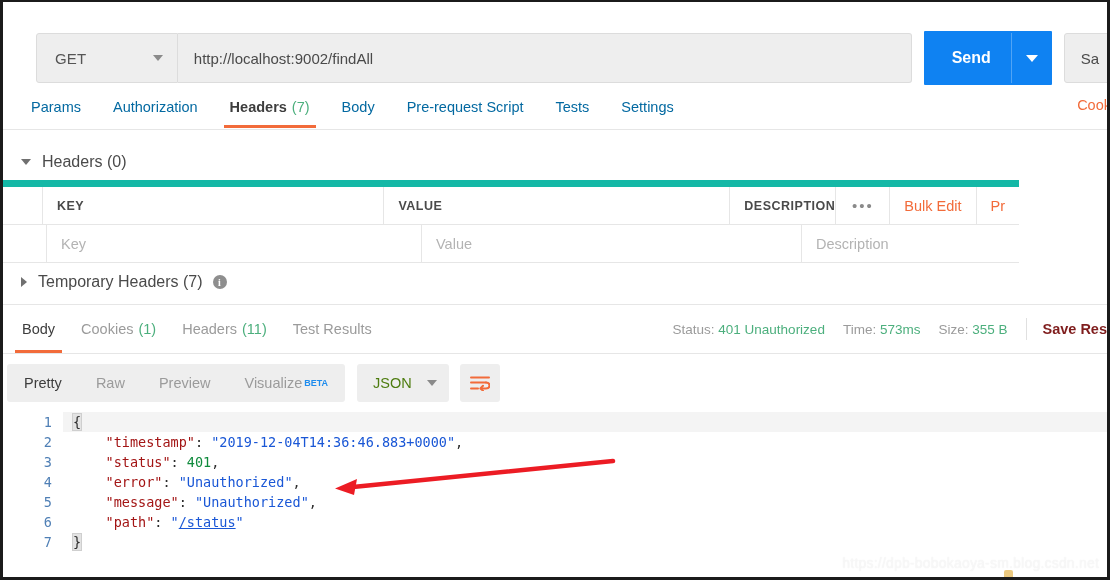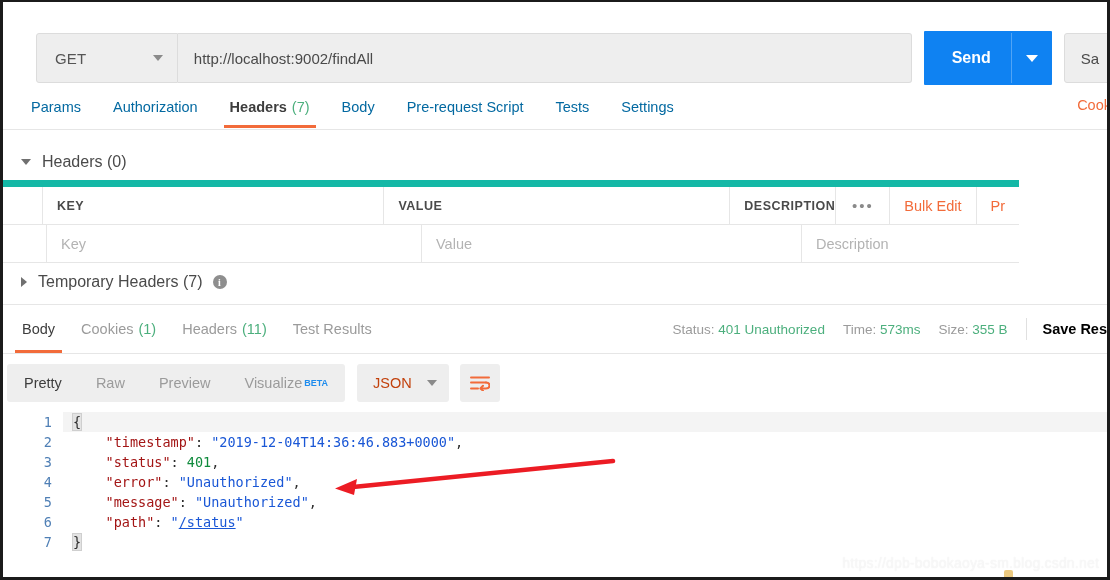--- a/index.html
+++ b/index.html
@@ -244,21 +244,21 @@
     display: flex; align-items: center;
     height: 48px; padding-right: 0;
   }
   .meta-item {
     font-size: 13.5px; color: #9b9b9b;
     margin-right: 18px; white-space: nowrap;
   }
   .meta-item .mv { color: #4caf7d; }
   .meta-sep { width: 1px; height: 22px; background: #e0e0e0; margin-right: 16px; }
   .save-resp {
-    font-size: 14.5px; color: #000000; font-weight: bold;
+    font-size: 14.5px; color: #7f1d1d; font-weight: bold;
     white-space: nowrap; cursor: pointer;
   }
 
   
   .view-bar {
     position: absolute; left: 0; top: 358px;
     width: 1104px; height: 46px;
     display: flex; align-items: center;
     padding-left: 4px;
   }
@@ -280,21 +280,21 @@
     vertical-align: super; margin-left: 2px;
   }
   .fmt-select {
     height: 38px; width: 92px;
     background: #eeeeee; border-radius: 3px;
     margin-left: 12px;
     display: flex; align-items: center; justify-content: space-between;
     padding: 0 12px 0 16px;
     cursor: pointer;
   }
-  .fmt-label { font-size: 14.5px; color: #c2410c; }
+  .fmt-label { font-size: 14.5px; color: #4d7c0f; }
   .caret-gray {
     width: 0; height: 0;
     border-left: 5px solid transparent;
     border-right: 5px solid transparent;
     border-top: 6px solid #8a8a8a;
   }
   .wrap-btn {
     height: 38px; width: 40px;
     background: #eeeeee; border-radius: 3px;
     margin-left: 11px;

